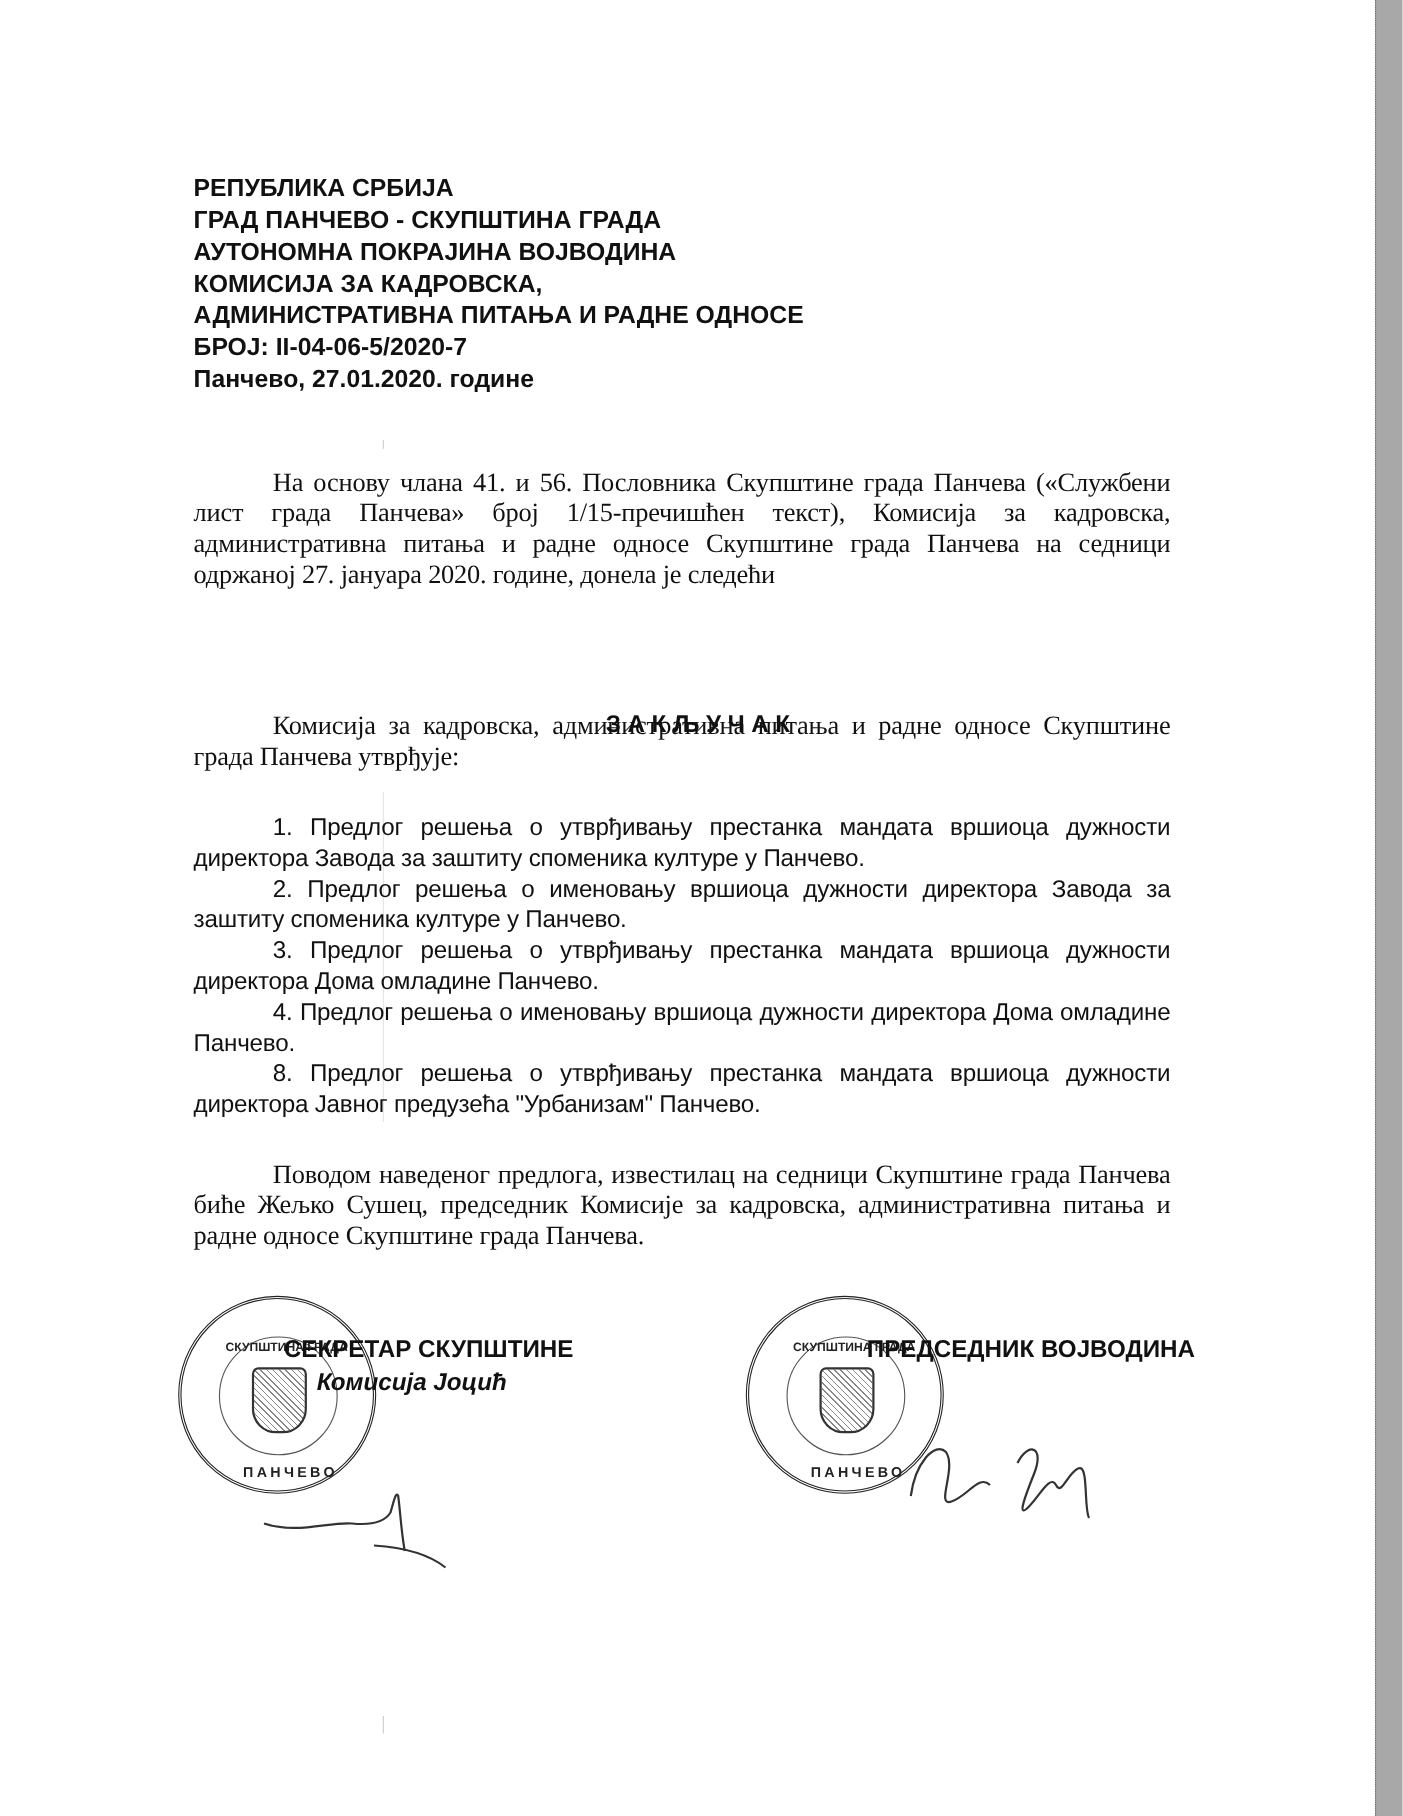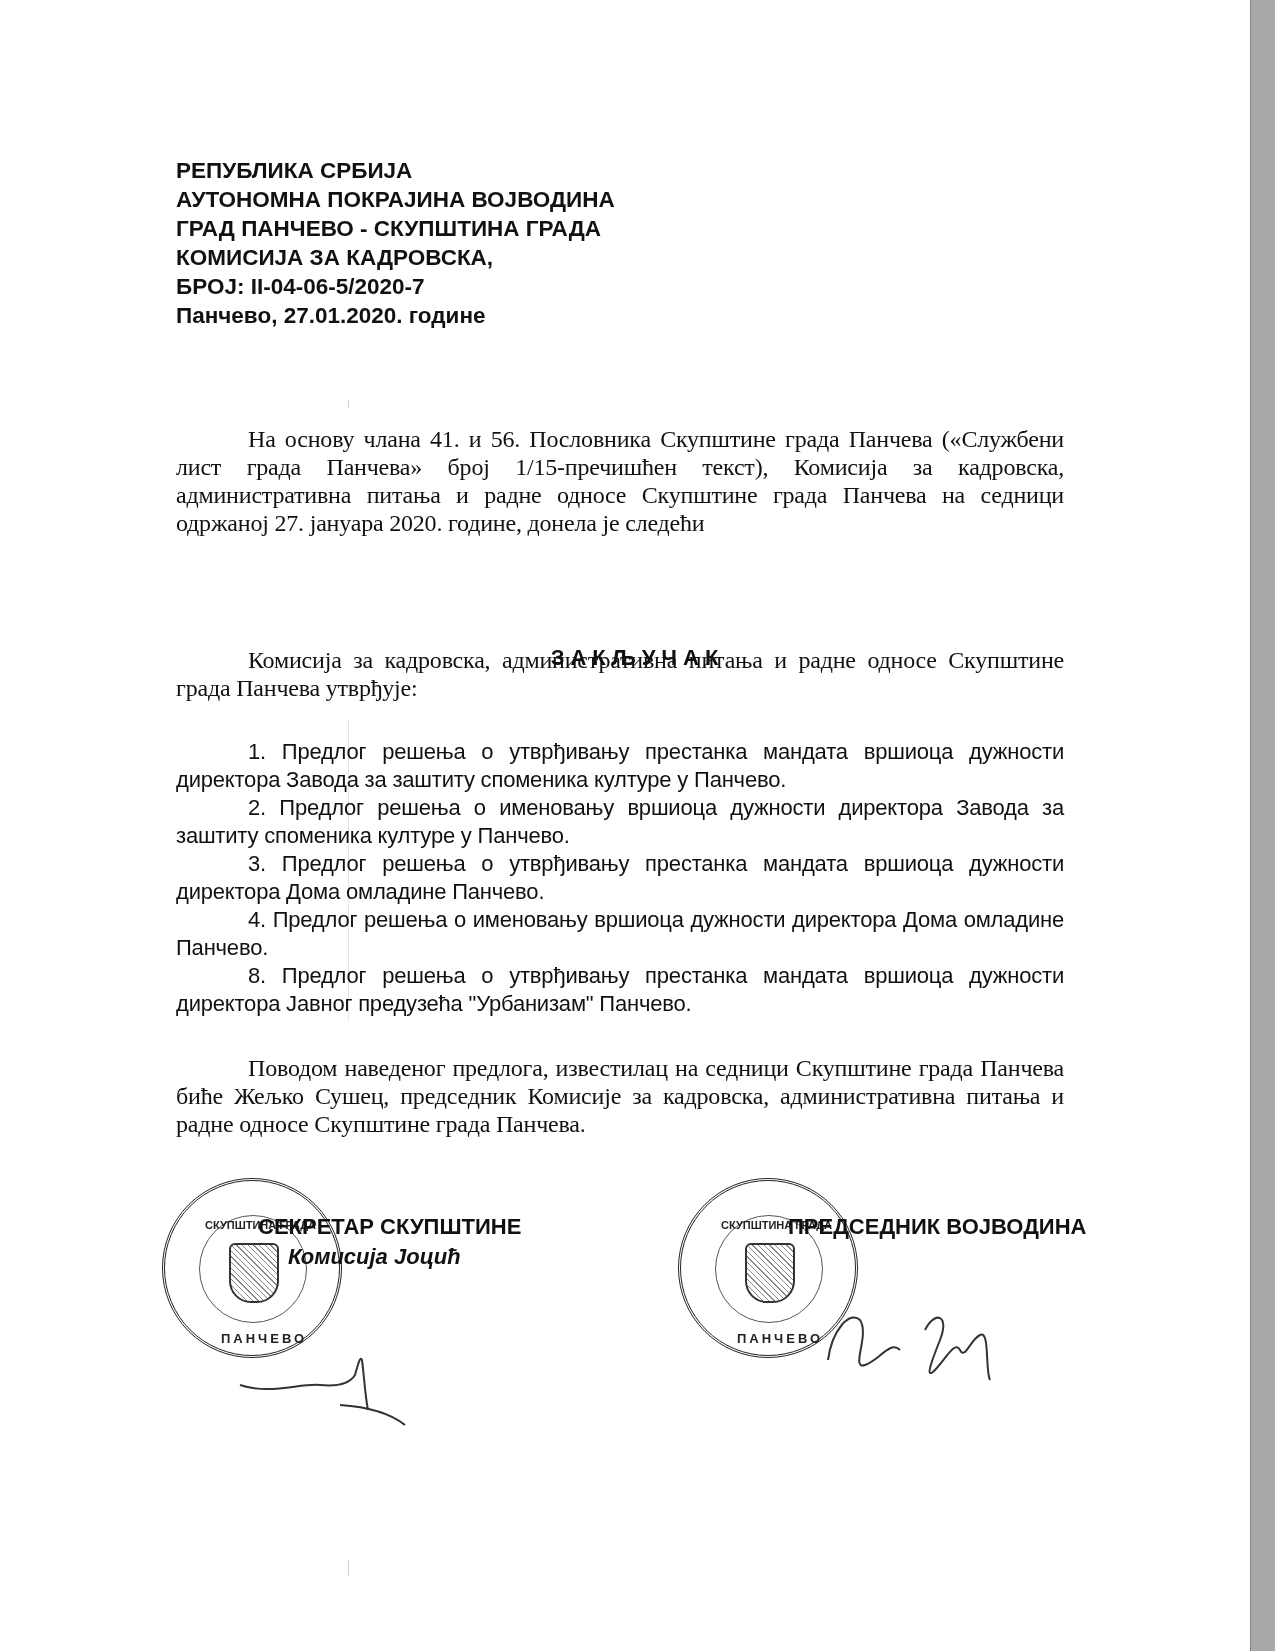--- a/index.html
+++ b/index.html
@@ -62,23 +62,24 @@
 </head>
 <body>
 
 <div class="edge-band"></div>
 <div class="scan-line" style="top:400px;height:8px"></div>
 <div class="scan-line" style="top:720px;height:300px;background:#e4e4e4"></div>
 <div class="scan-line" style="top:1560px;height:16px"></div>
 
 <div class="header">
   <div>РЕПУБЛИКА СРБИЈА</div>
+  <div>ГРАД ПАНЧЕВО - СКУПШТИНА ГРАДА</div>
   <div>АУТОНОМНА ПОКРАЈИНА ВОЈВОДИНА</div>
-  <div>ГРАД ПАНЧЕВО - СКУПШТИНА ГРАДА</div>
   <div>КОМИСИЈА ЗА КАДРОВСКА,</div>
+  <div>АДМИНИСТРАТИВНА ПИТАЊА И РАДНЕ ОДНОСЕ</div>
   <div>БРОЈ: II-04-06-5/2020-7</div>
   <div>Панчево, 27.01.2020. године</div>
 </div>
 
 <div class="para" style="top:425px">На основу члана 41. и 56. Пословника Скупштине града Панчева («Службени лист града Панчева» број 1/15-пречишћен текст), Комисија за кадровска, административна питања и радне односе Скупштине града Панчева на седници одржаној 27. јануара 2020. године,  донела је следећи</div>
 
 <div class="title">ЗАКЉУЧАК</div>
 
 <div class="para" style="top:646px">Комисија за кадровска, административна питања и радне односе Скупштине града Панчева утврђује:</div>
 

